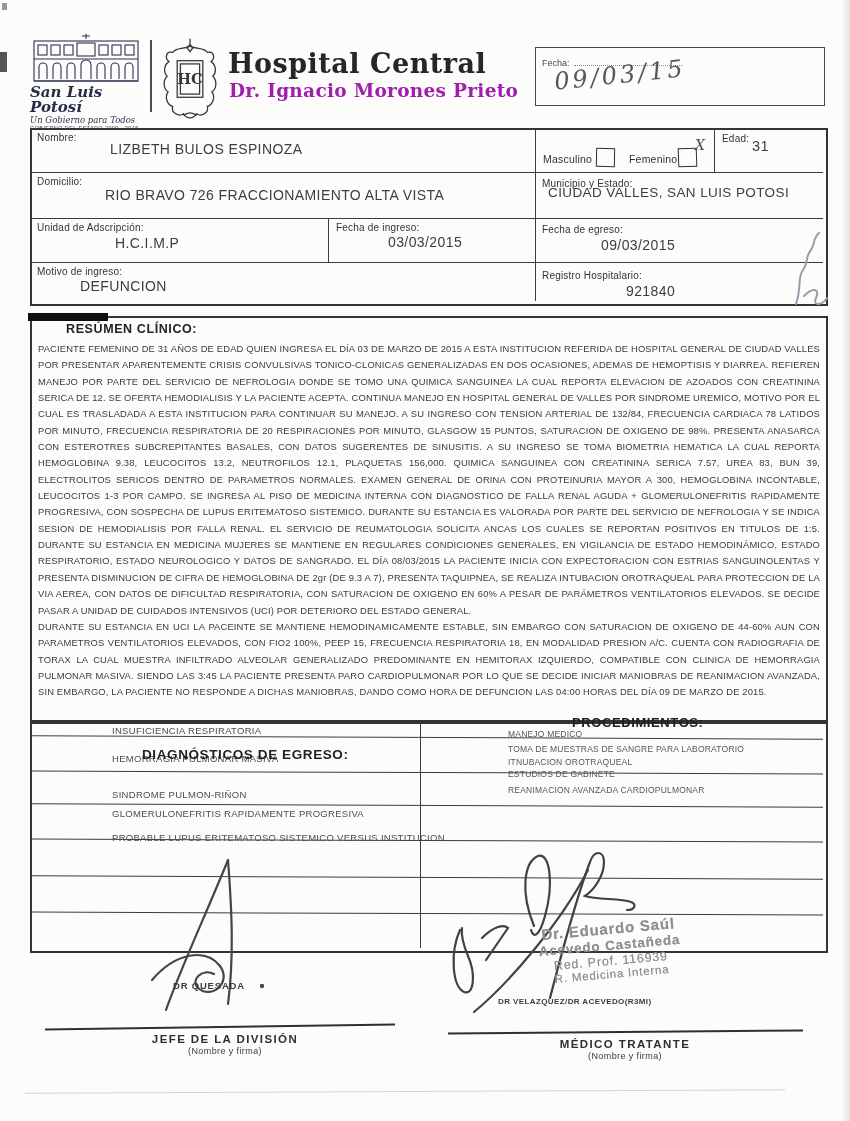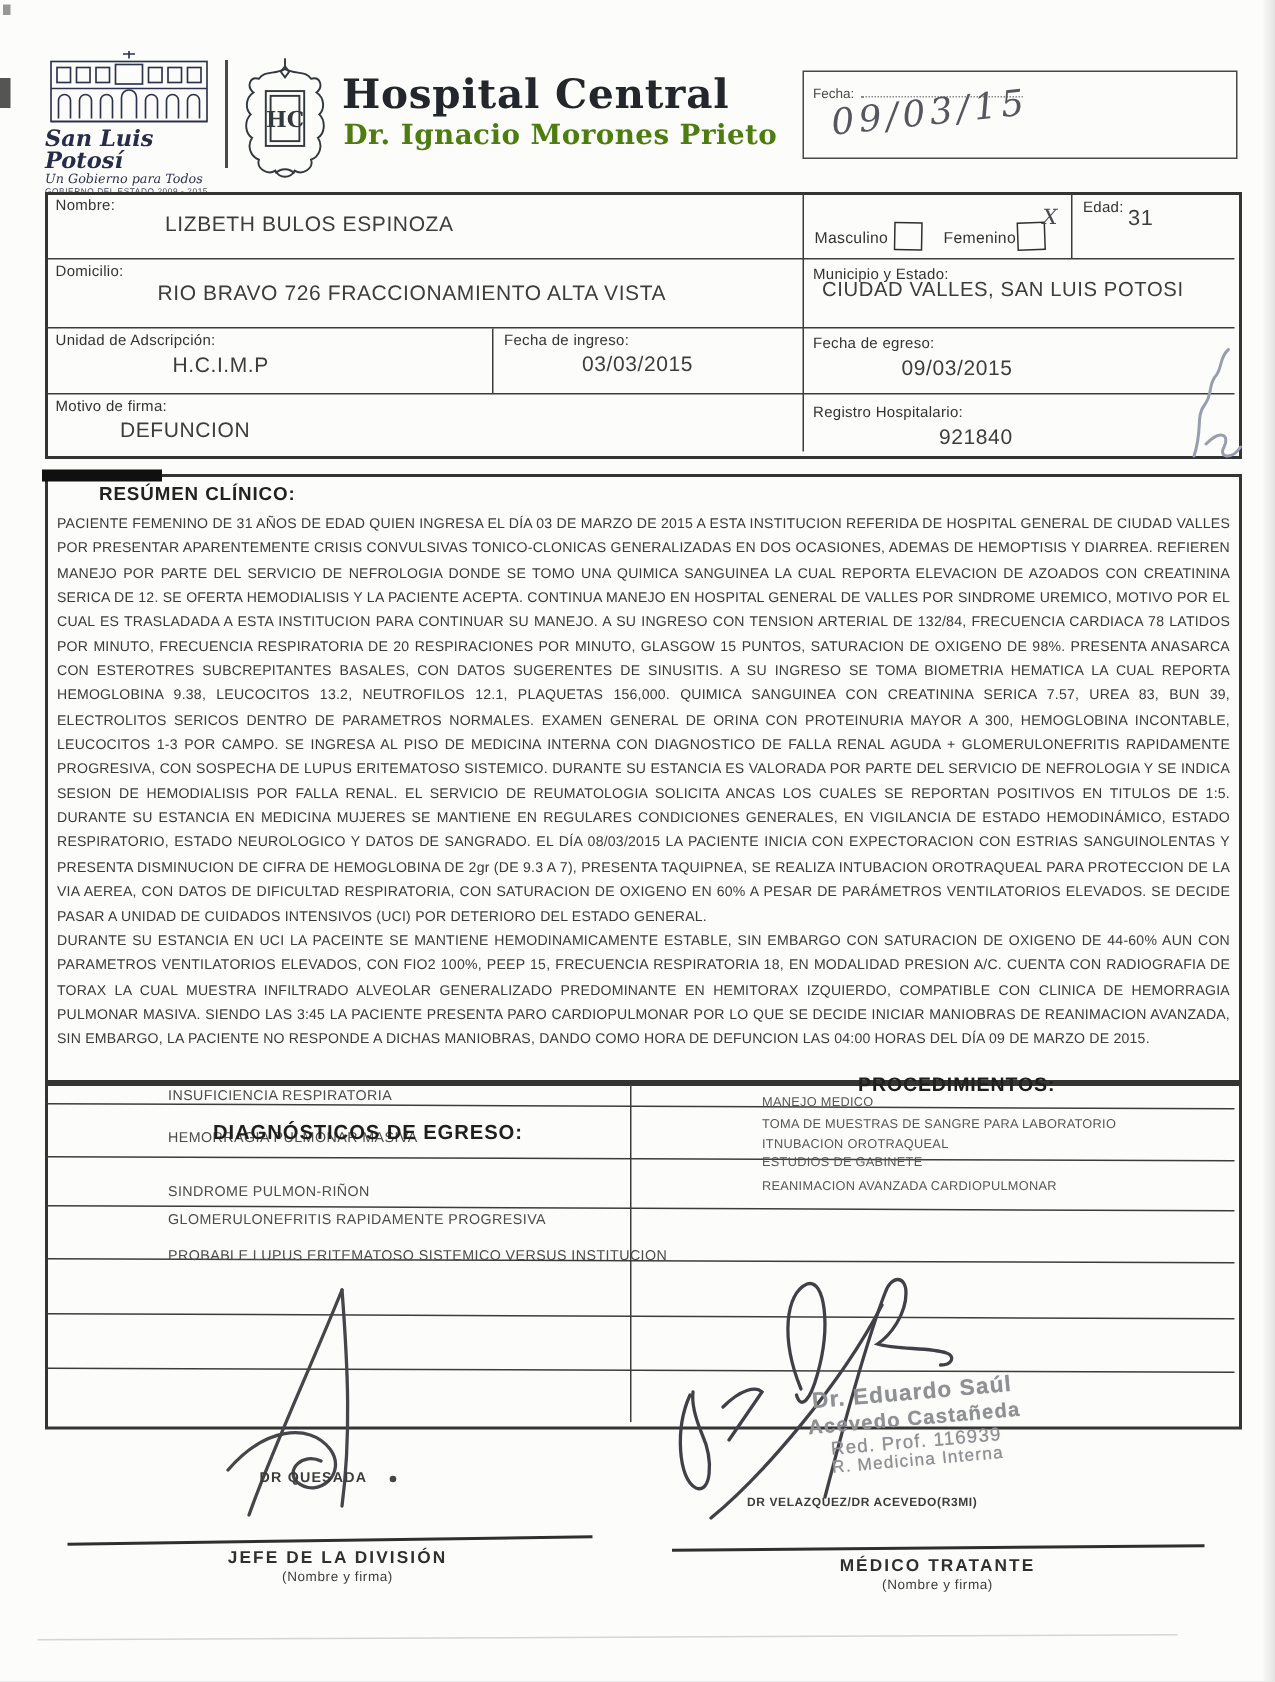--- a/index.html
+++ b/index.html
@@ -4,21 +4,21 @@
 <style>
   html,body{margin:0;padding:0;background:#d9d9d9;}
   #page{position:relative;width:850px;height:1121px;background:#fcfcfa;overflow:hidden;
         font-family:"Liberation Sans",sans-serif;color:#2e2e2e;}
   .abs{position:absolute;}
   
   .logo-name{font-family:"DejaVu Serif",serif;font-style:italic;font-weight:bold;font-size:15px;color:#262c49;line-height:1;}
   .logo-slogan{font-family:"DejaVu Serif",serif;font-style:italic;font-size:8.5px;color:#2c3150;line-height:1.2;}
   .logo-admin{font-size:5.5px;letter-spacing:.4px;color:#3a3f5c;}
   .hosp-title{font-family:"DejaVu Serif",serif;font-weight:bold;font-size:27px;color:#23272b;letter-spacing:.5px;line-height:1;}
-  .hosp-sub{font-family:"DejaVu Serif",serif;font-weight:bold;font-size:18.5px;color:#4d7c0f;letter-spacing:.3px;line-height:1;text-align:right;}
+  .hosp-sub{font-family:"DejaVu Serif",serif;font-weight:bold;font-size:18.5px;color:#a21caf;letter-spacing:.3px;line-height:1;text-align:right;}
   .hoja-box{border:1.6px solid #474747;display:flex;}
   .hoja-left{width:118px;border-right:1.6px solid #474747;padding:6px 4px 0 7px;font-size:9px;color:#4a4a4a;line-height:1.45;letter-spacing:.2px;}
   .hoja-right{flex:1;position:relative;padding:4px 6px 0 6px;}
   .fecha-lbl{font-size:9px;color:#4a4a4a;}
   .dotted{display:inline-block;width:108px;border-bottom:1px dotted #8a8a8a;height:8px;}
   .handwrite{font-family:"DejaVu Serif",serif;font-style:italic;color:#55565e;}
   
   .box{border:2px solid #343434;}
   .vline{width:0;border-left:1.6px solid #3c3c3c;}
   .hline{height:0;border-top:1.6px solid #3c3c3c;}
@@ -127,21 +127,21 @@
   <div class="abs lbl" style="left:542px;top:178px;">Municipio y Estado:</div>
   <div class="abs val" style="left:548px;top:185px;">CIUDAD VALLES, SAN LUIS POTOSI</div>
 
   <div class="abs lbl" style="left:37px;top:222px;">Unidad de Adscripción:</div>
   <div class="abs val" style="left:115px;top:235px;font-size:14px;">H.C.I.M.P</div>
   <div class="abs lbl" style="left:336px;top:222px;">Fecha de ingreso:</div>
   <div class="abs val" style="left:388px;top:234px;font-size:14px;">03/03/2015</div>
   <div class="abs lbl" style="left:542px;top:224px;">Fecha de egreso:</div>
   <div class="abs val" style="left:601px;top:237px;font-size:14px;">09/03/2015</div>
 
-  <div class="abs lbl" style="left:37px;top:266px;">Motivo de firma:</div>
+  <div class="abs lbl" style="left:37px;top:266px;">Motivo de ingreso:</div>
   <div class="abs val" style="left:80px;top:278px;font-size:14px;">DEFUNCION</div>
   <div class="abs lbl" style="left:542px;top:270px;">Registro Hospitalario:</div>
   <div class="abs val" style="left:626px;top:283px;font-size:14px;">921840</div>
 
   <svg class="abs" style="left:786px;top:224px;" width="48" height="84" viewBox="0 0 48 84">
     <g stroke="#989db0" stroke-width="2" fill="none" stroke-linecap="round">
       <path d="M10 80 C 16 62, 11 54, 17 46 C 23 38, 19 32, 25 26 C 29 20, 27 14, 33 9"></path>
       <path d="M18 72 C 28 62, 34 66, 30 74 C 26 81, 35 83, 41 74"></path>
     </g>
   </svg>

